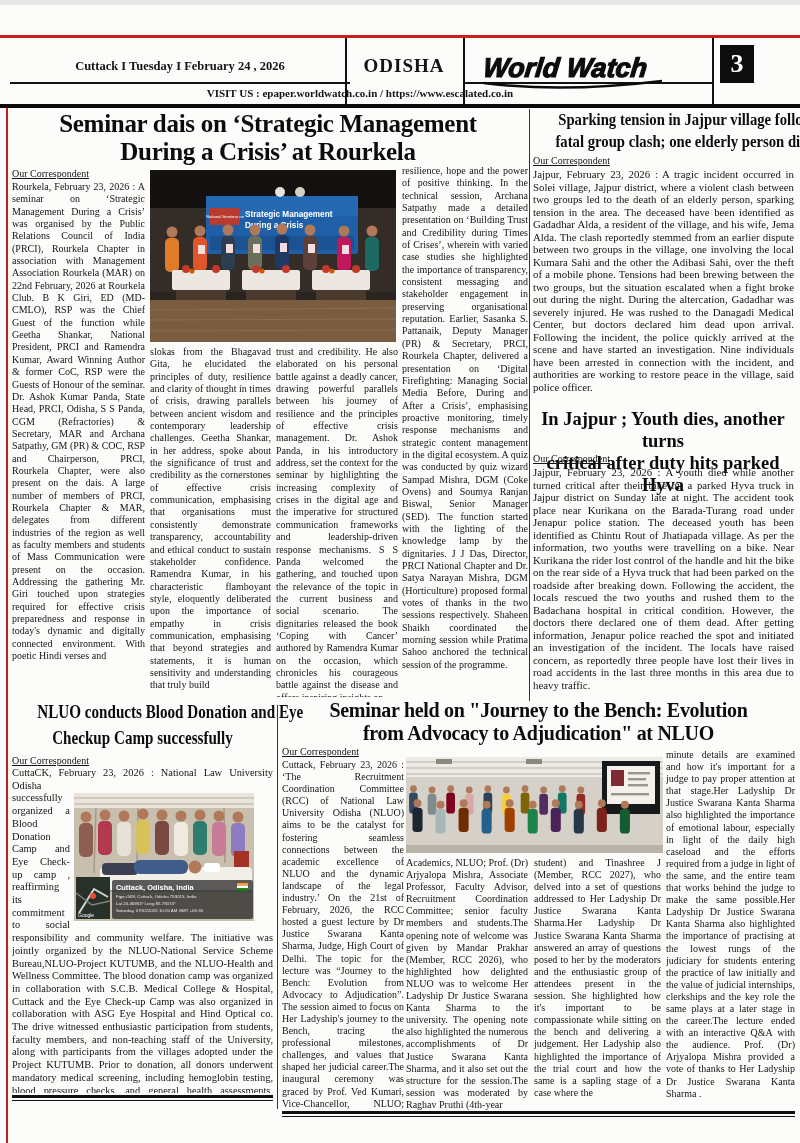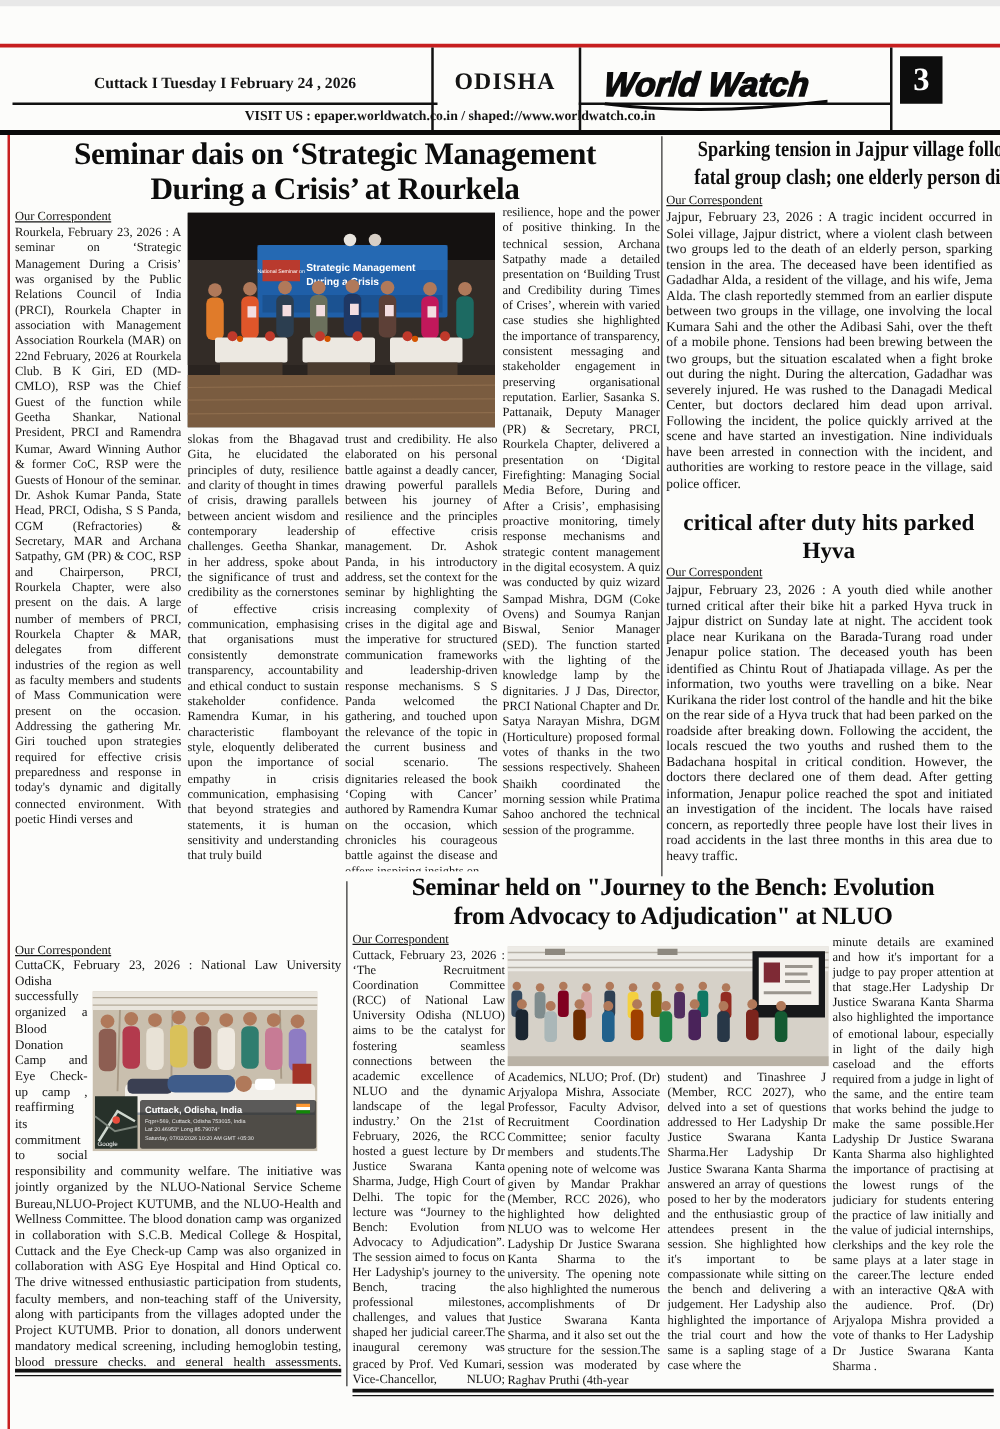--- a/index.html
+++ b/index.html
@@ -60,21 +60,21 @@
   <div class="abs logo-wrap">
     <svg width="225" height="52" viewBox="0 0 225 52">
       <g transform="skewX(-6) translate(14,0)">
         <text x="0" y="34" font-family="DejaVu Serif, serif" font-size="27" font-weight="bold" font-style="italic" fill="#0c0c0c" stroke="#0c0c0c" stroke-width="1.2">World Watch</text>
         <path d="M2 40 q80 10 178 -2" stroke="#0c0c0c" stroke-width="2.4" fill="none"></path>
       </g>
     </svg>
   </div>
 
   <div class="abs page-box">3</div>
-  <div class="abs visit-line">VISIT US : epaper.worldwatch.co.in / shaped://www.worldwatch.co.in</div>
+  <div class="abs visit-line">VISIT US : epaper.worldwatch.co.in / https://www.escalated.co.in</div>
   <div class="abs thick-rule"></div>
 
   <div class="abs vdiv" style="left:529px;top:104px;height:592px"></div>
   <div class="abs vdiv" style="left:277px;top:700px;height:404px"></div>
 
   <div class="abs hl hl-main">
     <div>Seminar dais on ‘Strategic Management</div>
     <div>During a Crisis’ at Rourkela</div>
   </div>
   <div class="abs byline" style="left:12px;top:163px">Our Correspondent</div>
@@ -154,25 +154,30 @@
   <div class="abs col a1col" style="left:402px;top:160px;width:126px;height:534px">resilience, hope and the power of positive thinking. In the technical session,  Archana Satpathy made a detailed presentation on ‘Building Trust and Credibility during Times of Crises’, wherein with varied case studies she highlighted the importance of transparency, consistent messaging and stakeholder engagement in preserving organisational reputation. Earlier, Sasanka S. Pattanaik, Deputy Manager (PR) &amp; Secretary, PRCI, Rourkela Chapter, delivered a presentation on ‘Digital Firefighting: Managing Social Media Before, During and After a Crisis’, emphasising proactive monitoring, timely response mechanisms and strategic content management in the digital ecosystem. A quiz was conducted by quiz wizard Sampad Mishra, DGM (Coke Ovens) and  Soumya Ranjan Biswal, Senior Manager (SED).       The function started with the lighting of the knowledge lamp by the dignitaries.  J J Das, Director, PRCI National Chapter and Dr. Satya Narayan Mishra, DGM (Horticulture) proposed formal votes of thanks in the two sessions respectively. Shaheen Shaikh coordinated the morning session while Pratima Sahoo anchored the technical session of the programme.</div>
 
   <div class="abs hl hl-a2">
     <div><span class="cond">Sparking tension in Jajpur village following a</span></div>
     <div><span class="cond">fatal group clash; one elderly person dies</span></div>
   </div>
   <div class="abs byline" style="left:533px;top:150px">Our Correspondent</div>
   <div class="abs col a2body" style="left:533px;top:163px;width:261px;height:238px">Jajpur, February 23, 2026 :  A tragic incident occurred in Solei village, Jajpur district, where a violent clash between two groups led to the death of an elderly person, sparking tension in the area.  The deceased have been identified as Gadadhar Alda, a resident of the village, and his wife, Jema Alda. The clash reportedly stemmed from an earlier dispute between two groups in the village, one involving the local Kumara Sahi and the other the Adibasi Sahi, over the theft of a mobile phone. Tensions had been brewing between the two groups, but the situation escalated when a fight broke out during the night. During the altercation, Gadadhar was severely injured. He was rushed to the Danagadi Medical Center, but doctors declared him dead upon arrival. Following the incident, the police quickly arrived at the scene and have started an investigation. Nine individuals have been arrested in connection with the incident, and authorities are working to restore peace in the village, said police officer.</div>
 
   <div class="abs hl hl-a3">
+    <div>In Jajpur ; Youth dies, another turns</div>
     <div>critical after duty hits parked Hyva</div>
   </div>
   <div class="abs byline" style="left:533px;top:448px">Our Correspondent</div>
   <div class="abs col a3body" style="left:533px;top:461px;width:261px;height:230px">Jajpur, February 23, 2026 : A youth died while another turned critical after their bike hit a parked Hyva truck in Jajpur district on Sunday late at night. The accident took place near Kurikana on the Barada-Turang road under Jenapur police station. The deceased youth has been identified as Chintu Rout of Jhatiapada village. As per the information, two youths were travelling on a bike. Near Kurikana the rider lost control of the handle and hit the bike on the rear side of a Hyva truck that had been parked on the roadside after breaking down. Following the accident, the locals rescued the two youths and rushed them to the Badachana hospital in critical condition. However, the doctors there declared one of them dead. After getting information, Jenapur police reached the spot and initiated an investigation of the incident. The locals have raised concern, as reportedly three people have lost their lives in road accidents in the last three months in this area due to heavy traffic.</div>
 
+  <div class="abs hl hl-a4">
+    <div><span class="cond">NLUO conducts  Blood Donation and Eye</span></div>
+    <div><span class="cond">Checkup Camp successfully</span></div>
+  </div>
   <div class="abs byline" style="left:12px;top:750px">Our Correspondent</div>
   <div class="abs col a4body" style="left:12px;top:762px;width:261px;height:326px">
     <span class="lead">CuttaCK, February 23, 2026 : National Law University Odisha</span>
     <span class="photo-float">
       <svg width="180" height="128" viewBox="0 0 180 128">
         <rect width="180" height="128" fill="#c9bfae"></rect>
         <rect width="180" height="15" fill="#e9e5dd"></rect>
         <g stroke="#b5ab9a" stroke-width="1">
             <line x1="0" y1="5" x2="180" y2="5"></line>
             <line x1="0" y1="11" x2="180" y2="11"></line>

